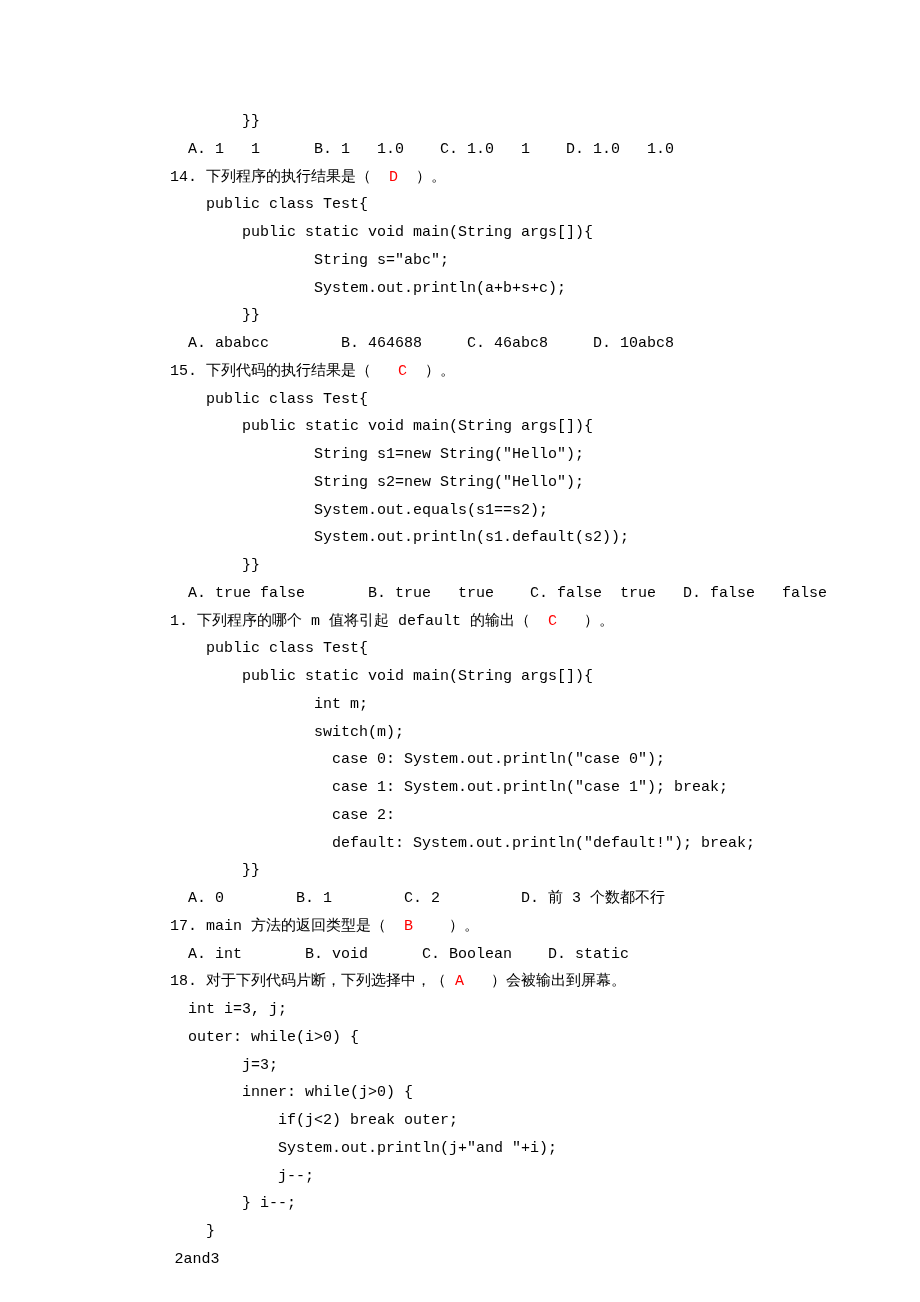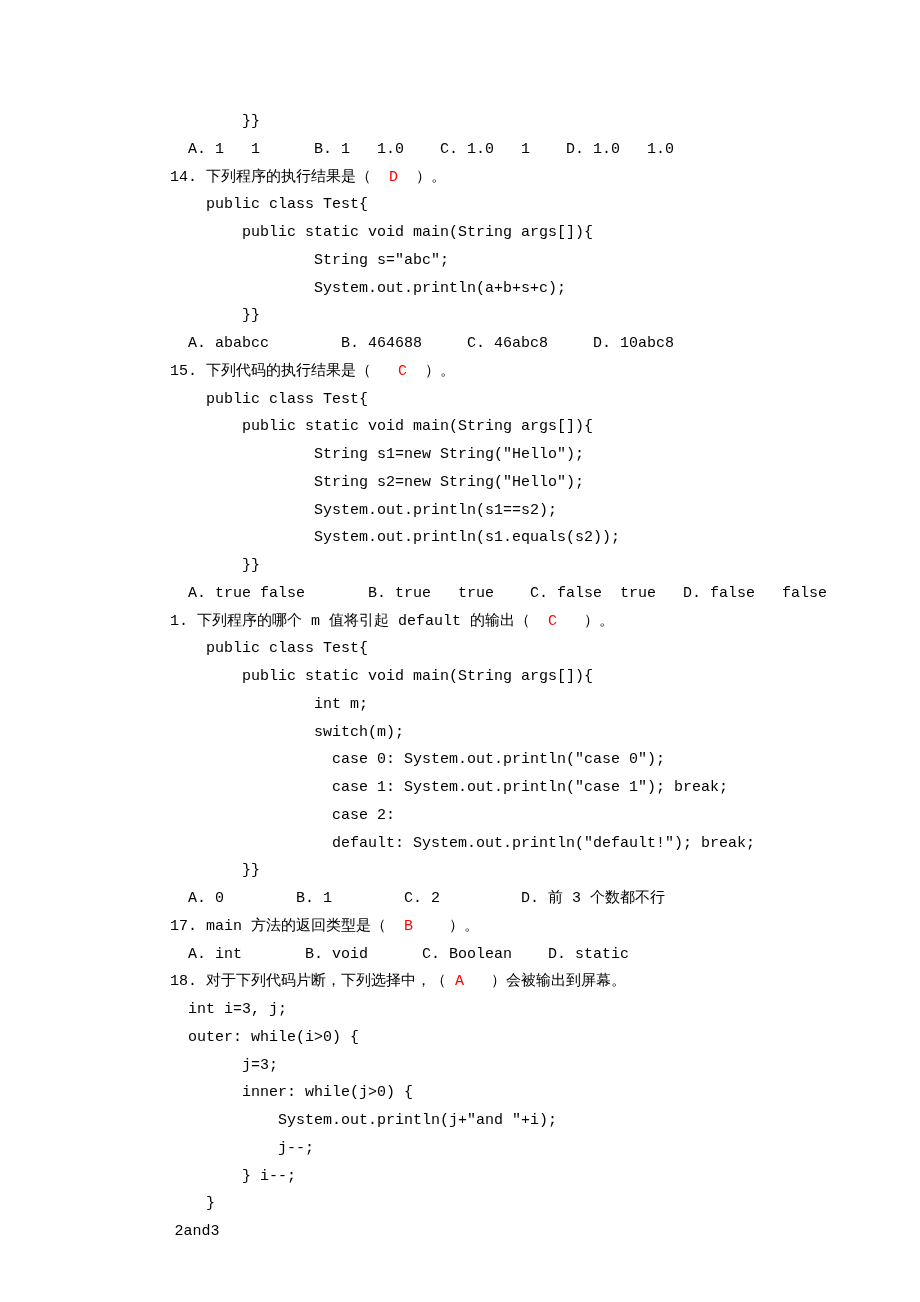--- a/index.html
+++ b/index.html
@@ -39,41 +39,42 @@
       <div class="line">        public static void main(String args[]){</div>
       <div class="line">                String s="abc";</div>
       <div class="line">                System.out.println(a+b+s+c);</div>
       <div class="line">        }}</div>
       <div class="line">  <span>A. ababcc        B. 464688     C. 46abc8     D. 10abc8</span></div>
       <div class="line"><span>15. 下列代码的执行结果是（   </span><span class="red">C</span><span>  ）。</span></div>
       <div class="line">    public class Test{</div>
       <div class="line">        public static void main(String args[]){</div>
       <div class="line">                String s1=new String("Hello");</div>
       <div class="line">                String s2=new String("Hello");</div>
-      <div class="line">                System.out.println(s1==s2);</div>
-      <div class="line">                System.out.println(s1.equals(s2));</div>
+      <div class="line">                System.out.equals(s1==s2);</div>
+      <div class="line">                System.out.println(s1.default(s2));</div>
       <div class="line">        }}</div>
       <div class="line">  <span>A. true false       B. true   true    C. false  true   D. false   false</span></div>
       <div class="line"><span>1. 下列程序的哪个 m 值将引起 default 的输出（  </span><span class="red">C</span><span>   ）。</span></div>
       <div class="line">    public class Test{</div>
       <div class="line">        public static void main(String args[]){</div>
       <div class="line">                int m;</div>
       <div class="line">                switch(m);</div>
       <div class="line">                  case 0: System.out.println("case 0");</div>
       <div class="line">                  case 1: System.out.println("case 1"); break;</div>
       <div class="line">                  case 2:</div>
       <div class="line">                  default: System.out.println("default!"); break;</div>
       <div class="line">        }}</div>
       <div class="line">  <span>A. 0        B. 1        C. 2         D. 前 3 个数都不行</span></div>
       <div class="line"><span>17. main 方法的返回类型是（  </span><span class="red">B</span><span>    ）。</span></div>
       <div class="line">  <span>A. int       B. void      C. Boolean    D. static</span></div>
       <div class="line"><span>18. 对于下列代码片断，下列选择中，（ </span><span class="red">A</span><span>   ）会被输出到屏幕。</span></div>
       <div class="line">  int i=3, j;</div>
       <div class="line">  outer: while(i&gt;0) {</div>
       <div class="line">        j=3;</div>
       <div class="line">        inner: while(j&gt;0) {</div>
+      <div class="line">            if(j&lt;2) break outer;</div>
       <div class="line">            System.out.println(j+"and "+i);</div>
       <div class="line">            j--;</div>
       <div class="line">        } i--;</div>
       <div class="line">    }</div>
       <div class="line" style="margin-left: -4.5px;"> 2and3</div>
     </div>
 </div>
 
 </body></html>

